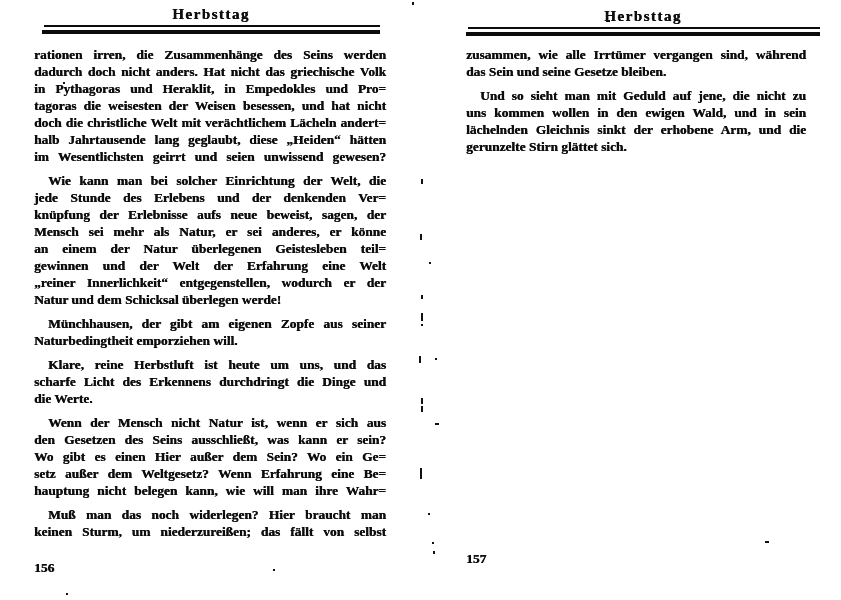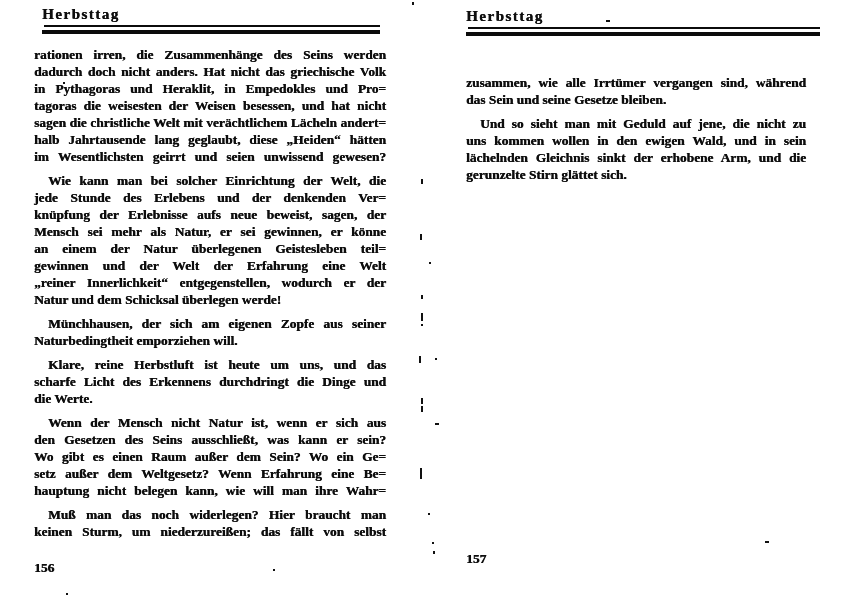--- a/index.html
+++ b/index.html
@@ -5,38 +5,38 @@
   html, body { margin: 0; padding: 0; background: #ffffff; }
   body {
     width: 841px; height: 600px; position: relative; overflow: hidden;
     font-family: "Liberation Serif", "DejaVu Serif", serif;
     color: #0e0e0e;
   }
   .stage { position: absolute; left: 0; top: 0; width: 841px; height: 600px; background: #ffffff; }
 
   .running-head {
     position: absolute; font-weight: bold; font-size: 15px;
-    letter-spacing: 1.5px; text-align: left;
+    letter-spacing: 1.5px; text-align: center;
     text-shadow: 0.4px 0 currentColor;
   }
   .rh-left  { left: 42px;  top: 6px; width: 338px; }
   .rh-right { left: 466px; top: 8px; width: 354px; }
 
   .rule { position: absolute; background: #0b0b0b; }
   .rule-left-thin   { left: 44px;  top: 25px; width: 336px; height: 2px; }
   .rule-left-thick  { left: 42px;  top: 30px; width: 338px; height: 4px; }
   .rule-right-thin  { left: 468px; top: 27px; width: 352px; height: 2px; }
   .rule-right-thick { left: 466px; top: 32px; width: 354px; height: 4px; }
 
   .body-col {
     position: absolute; font-size: 13.4px; font-weight: bold;
     line-height: 17px; text-shadow: 0.4px 0 currentColor; font-family: Liberation Serif, serif;
   }
   .col-left  { left: 34px;  top: 46px; width: 352px; }
-  .col-right { left: 466px; top: 46px; width: 340px; margin-top: 28px; }
+  .col-right { left: 466px; top: 46px; width: 340px; }
 
   .para + .para { margin-top: 7px; }
   .line { text-align: justify; text-align-last: justify; }
   .line.end { text-align-last: left; }
   .para.indent .line:first-child { text-indent: 14px; }
 
   .folio {
     position: absolute; font-weight: bold; font-size: 13.5px;
     text-align: left; text-shadow: 0.4px 0 currentColor;
   }
@@ -53,47 +53,47 @@
   <div class="running-head rh-left">Herbsttag</div>
   <div class="rule rule-left-thin"></div>
   <div class="rule rule-left-thick"></div>
 
   <div class="body-col col-left">
     <div class="para">
       <div class="line">rationen irren, die Zusammenhänge des Seins werden</div>
       <div class="line">dadurch doch nicht anders. Hat nicht das griechische Volk</div>
       <div class="line">in Pythagoras und Heraklit, in Empedokles und Pro=</div>
       <div class="line">tagoras die weisesten der Weisen besessen, und hat nicht</div>
-      <div class="line">sagen die christliche Welt mit verächtlichem Lächeln andert=</div>
+      <div class="line">doch die christliche Welt mit verächtlichem Lächeln andert=</div>
       <div class="line">halb Jahrtausende lang geglaubt, diese „Heiden“ hätten</div>
       <div class="line">im Wesentlichsten geirrt und seien unwissend gewesen?</div>
     </div>
     <div class="para indent">
       <div class="line">Wie kann man bei solcher Einrichtung der Welt, die</div>
       <div class="line">jede Stunde des Erlebens und der denkenden Ver=</div>
       <div class="line">knüpfung der Erlebnisse aufs neue beweist, sagen, der</div>
-      <div class="line">Mensch sei mehr als Natur, er sei gewinnen, er könne</div>
+      <div class="line">Mensch sei mehr als Natur, er sei anderes, er könne</div>
       <div class="line">an einem der Natur überlegenen Geistesleben teil=</div>
       <div class="line">gewinnen und der Welt der Erfahrung eine Welt</div>
       <div class="line">„reiner Innerlichkeit“ entgegenstellen, wodurch er der</div>
       <div class="line end">Natur und dem Schicksal überlegen werde!</div>
     </div>
     <div class="para indent">
-      <div class="line">Münchhausen, der sich am eigenen Zopfe aus seiner</div>
+      <div class="line">Münchhausen, der gibt am eigenen Zopfe aus seiner</div>
       <div class="line end">Naturbedingtheit emporziehen will.</div>
     </div>
     <div class="para indent">
       <div class="line">Klare, reine Herbstluft ist heute um uns, und das</div>
       <div class="line">scharfe Licht des Erkennens durchdringt die Dinge und</div>
       <div class="line end">die Werte.</div>
     </div>
     <div class="para indent">
       <div class="line">Wenn der Mensch nicht Natur ist, wenn er sich aus</div>
       <div class="line">den Gesetzen des Seins ausschließt, was kann er sein?</div>
-      <div class="line">Wo gibt es einen Raum außer dem Sein? Wo ein Ge=</div>
+      <div class="line">Wo gibt es einen Hier außer dem Sein? Wo ein Ge=</div>
       <div class="line">setz außer dem Weltgesetz? Wenn Erfahrung eine Be=</div>
       <div class="line">hauptung nicht belegen kann, wie will man ihre Wahr=</div>
     </div>
     <div class="para indent">
       <div class="line">Muß man das noch widerlegen? Hier braucht man</div>
       <div class="line">keinen Sturm, um niederzureißen; das fällt von selbst</div>
     </div>
   </div>
 
   <div class="folio folio-left">156</div>

